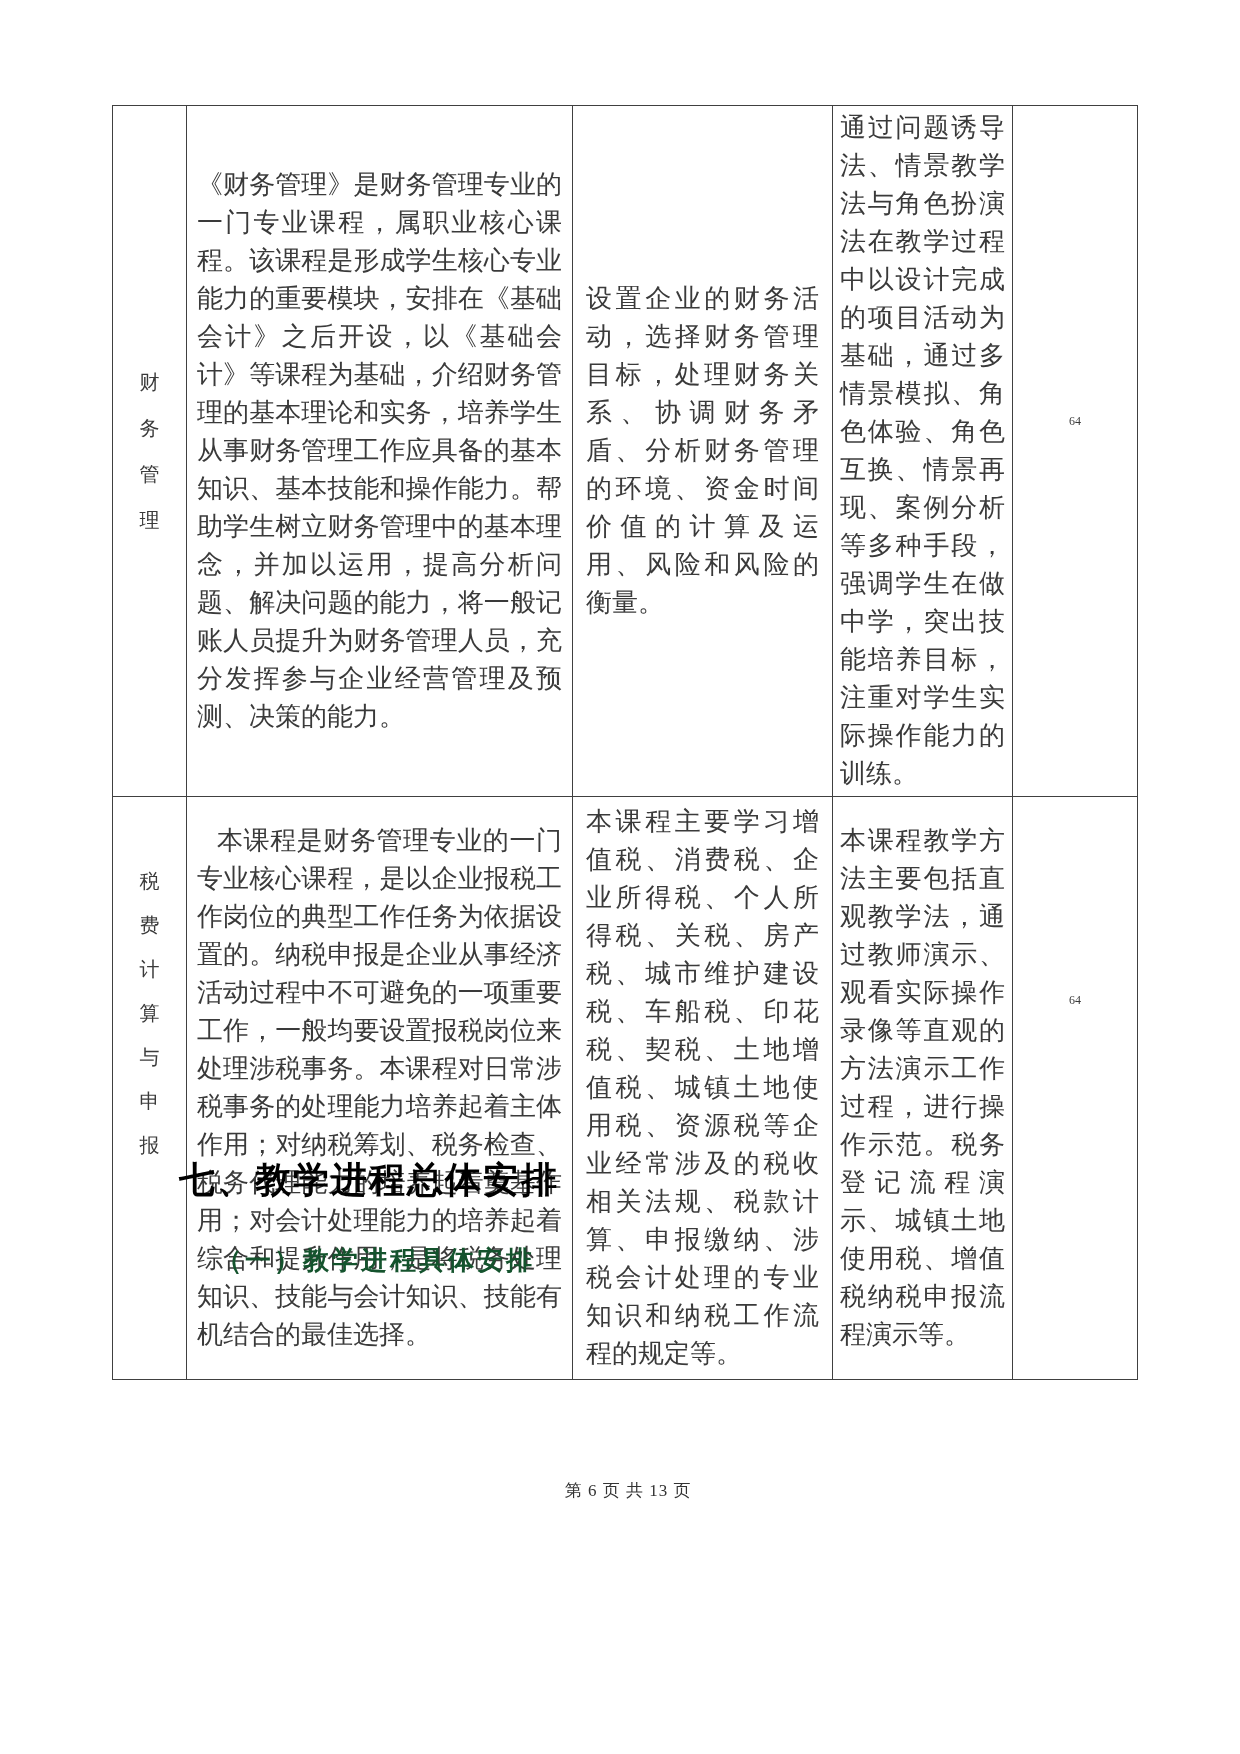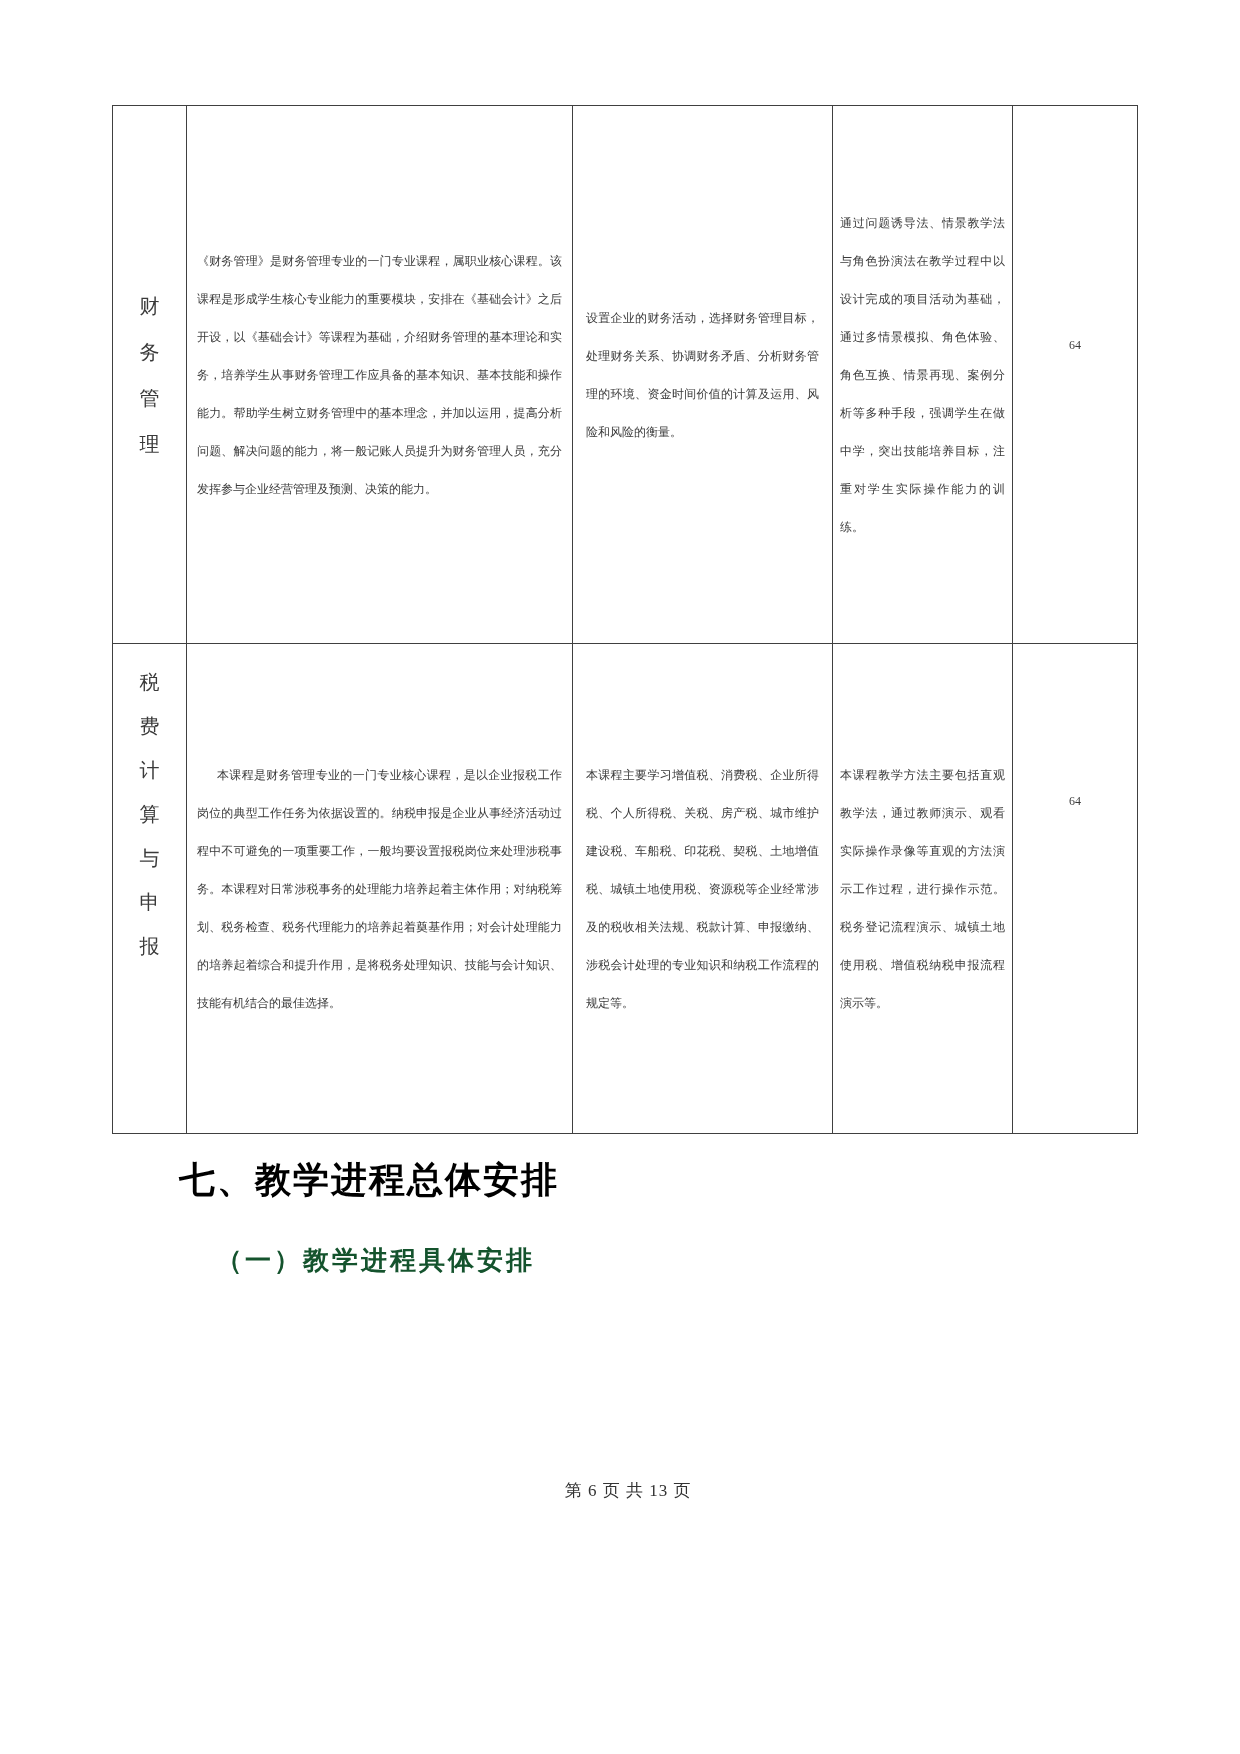--- a/index.html
+++ b/index.html
@@ -13,21 +13,21 @@
   .course-table {
     position: absolute;
     left: 112px; top: 105px;
     width: 1025px;
     border-collapse: collapse;
     table-layout: fixed;
   }
   .course-table td {
     border: 1px solid #404040;
     vertical-align: middle;
-    font-size: 12px;
+    font-size: 26px;
     line-height: 38px;
   }
   tr.row-1 { height: 538px; }
   tr.row-2 { height: 490px; }
   td.cell-name {
     text-align: center;
     white-space: pre-line;
     font-size: 20px;
   }
   tr.row-1 td.cell-name { line-height: 46px; }

